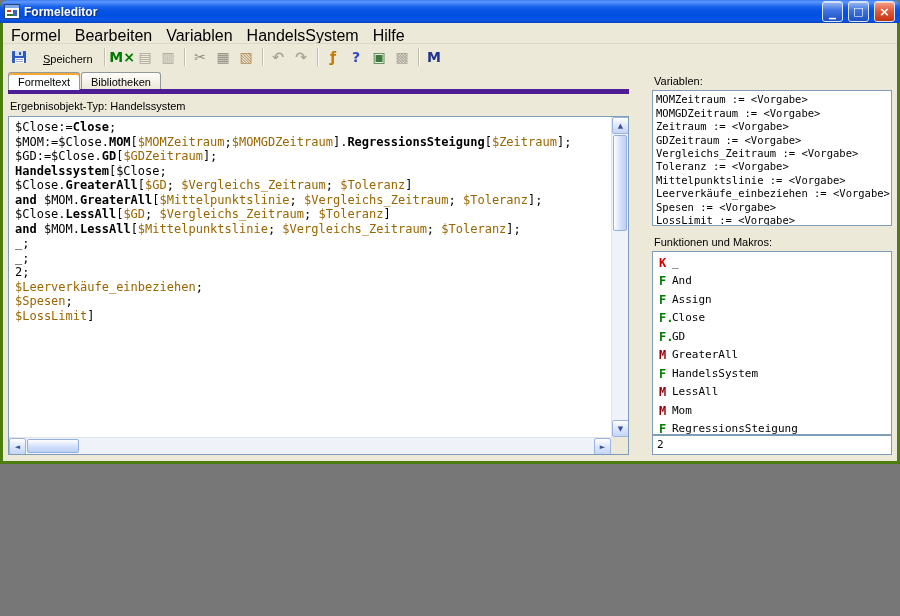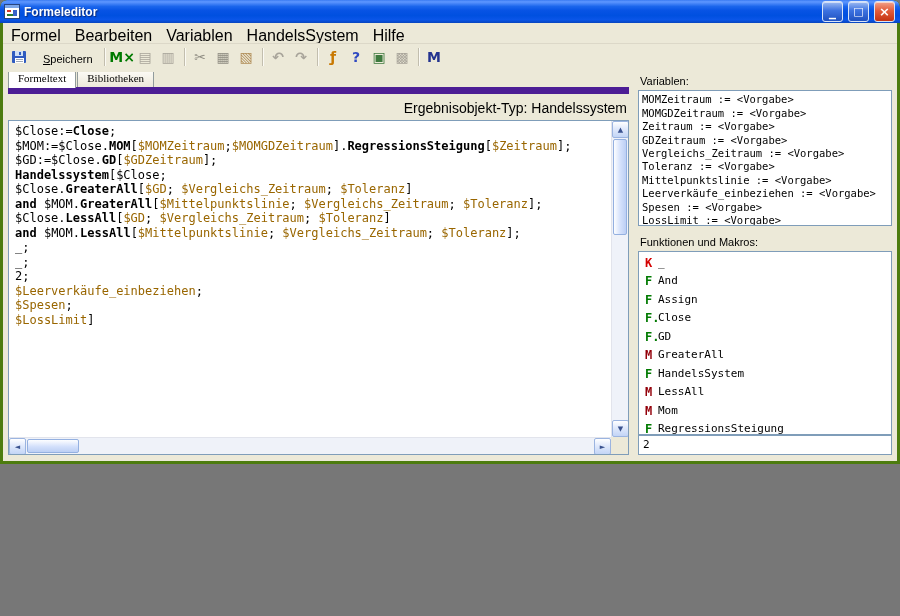--- a/index.html
+++ b/index.html
@@ -53,34 +53,34 @@
   .save-label::first-letter { text-decoration:underline; }
   .tb-icons { display:flex; align-items:center; margin-left:2px; }
   .tb-btn { width:23px; height:22px; display:flex; align-items:center; justify-content:center; cursor:pointer; }
   .tb-btn.tb-disabled { cursor:default; }
   .tb-glyph { font-family:"DejaVu Sans", sans-serif; font-size:14px; line-height:1; font-weight:bold; }
   .tb-sep { width:1px; height:18px; background:#C2BEAE; box-shadow:1px 0 0 #FBFAF4; margin:0 4px; }
 
   
   .content { flex:1 1 auto; display:flex; padding:2px 5px 6px; overflow:hidden; }
   .left-col { width:621px; flex:0 0 auto; display:flex; flex-direction:column; overflow:hidden; }
-  .right-col { flex:1 1 auto; margin-left:9px; display:flex; flex-direction:column; overflow:hidden; }
-
-  
-  .tabs { height:22px; display:flex; align-items:flex-end; border-bottom:7px solid #4c1d95;font-family:Liberation Serif, serif; }
+  .right-col { flex:1 1 auto; margin-left:23px; display:flex; flex-direction:column; overflow:hidden; }
+
+  
+  .tabs { height:22px; display:flex; border-bottom:5px solid #4c1d95; }
   .tab {
     font-size:11px; padding:3px 9px 3px; margin-right:1px; cursor:pointer;
     border:1px solid #919B9C; border-bottom:none; border-radius:3px 3px 0 0;
     background:linear-gradient(#FEFDF9,#ECE8DA);
   }
   .tab.active {
     background:#FFFFFF; position:relative; margin-bottom:-1px; padding-bottom:4px;
     box-shadow:inset 0 2px 0 #F7A832;
   }
-  .result-type { font-size:14px; padding:6px 2px 4px; color:#000;text-align:right; }
+  .result-type { font-size:11px; padding:6px 2px 4px; color:#000; }
 
   
   .editor-frame { position:relative; flex:1 1 auto; border:1px solid #7F9DB9; background:#fff; overflow:hidden; }
   .code-area {
     position:absolute; top:0; left:0; right:17px; bottom:17px;
     padding:3px 2px 0 6px; overflow:hidden; cursor:text;
     font-family:"DejaVu Sans Mono", monospace; font-size:12px; line-height:14.5px; white-space:pre;
   }
   .code-line { white-space:pre; }
   .seg-p { color:#000; }

